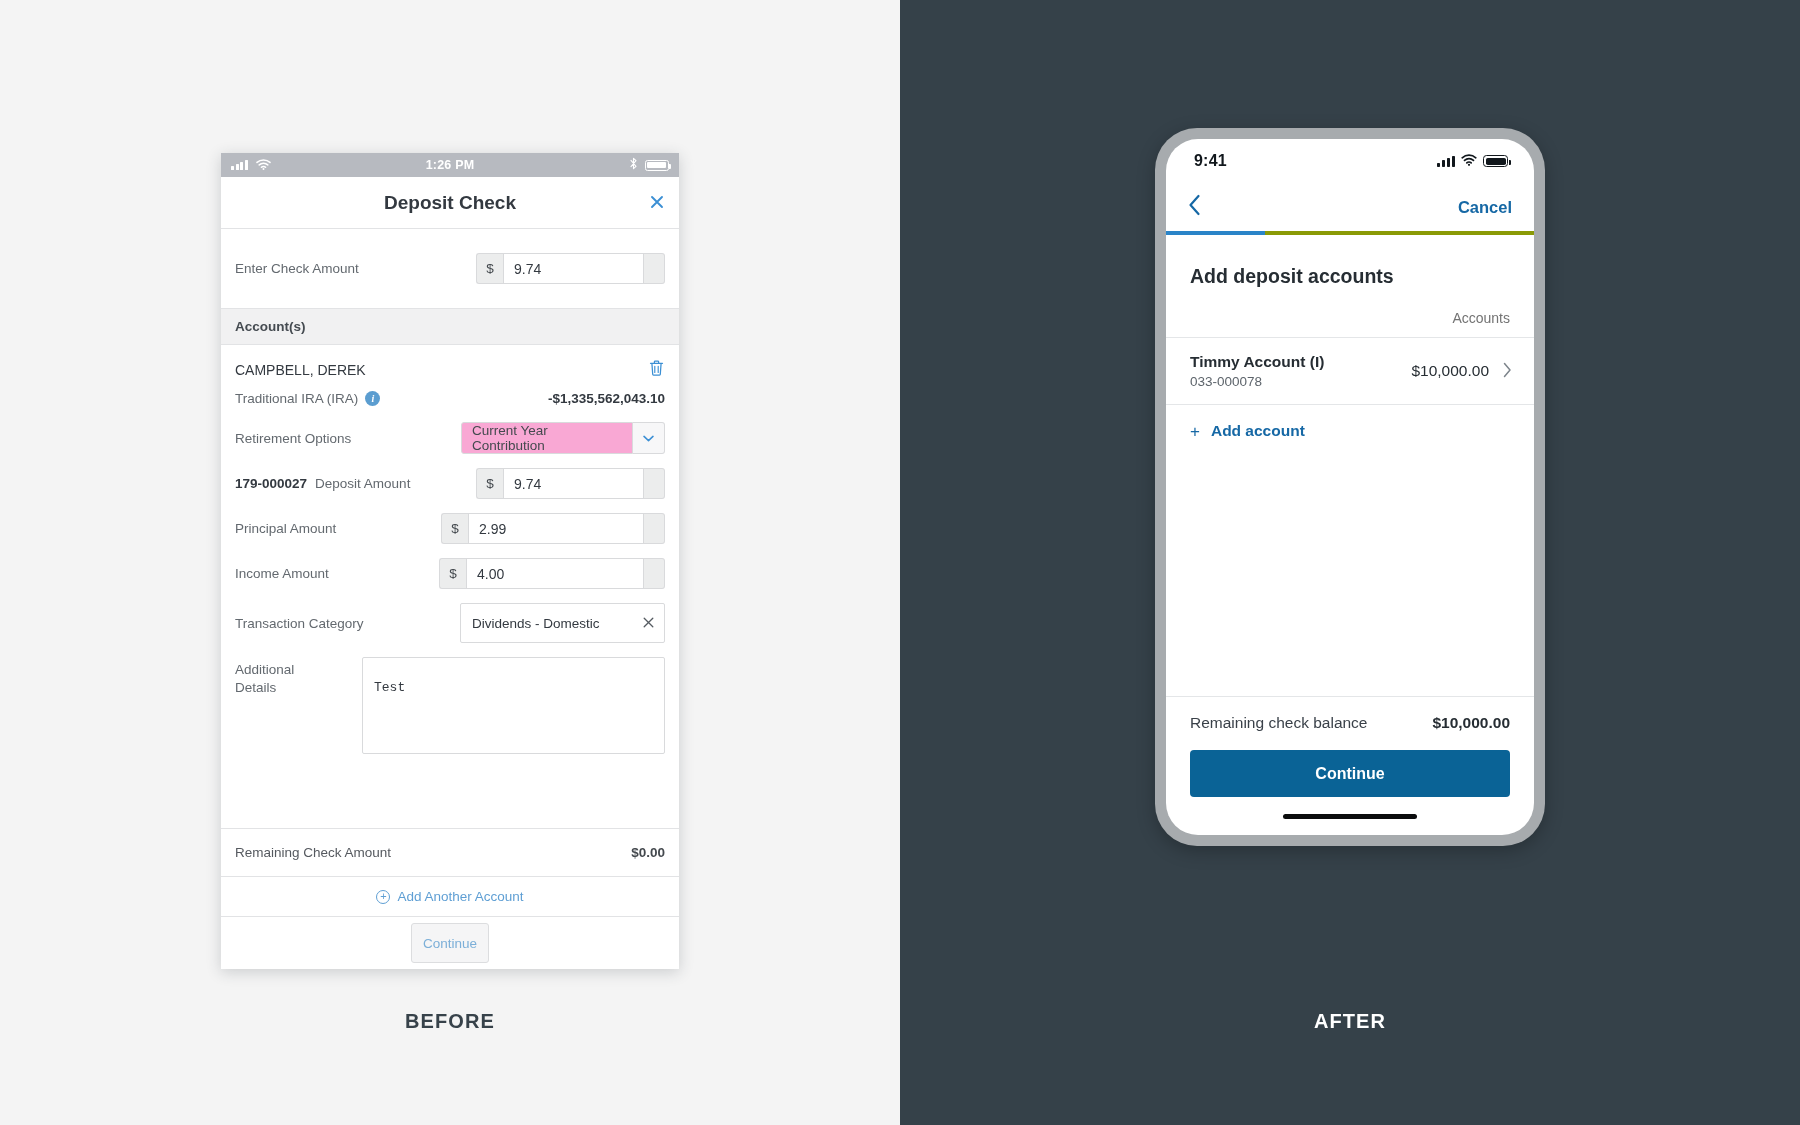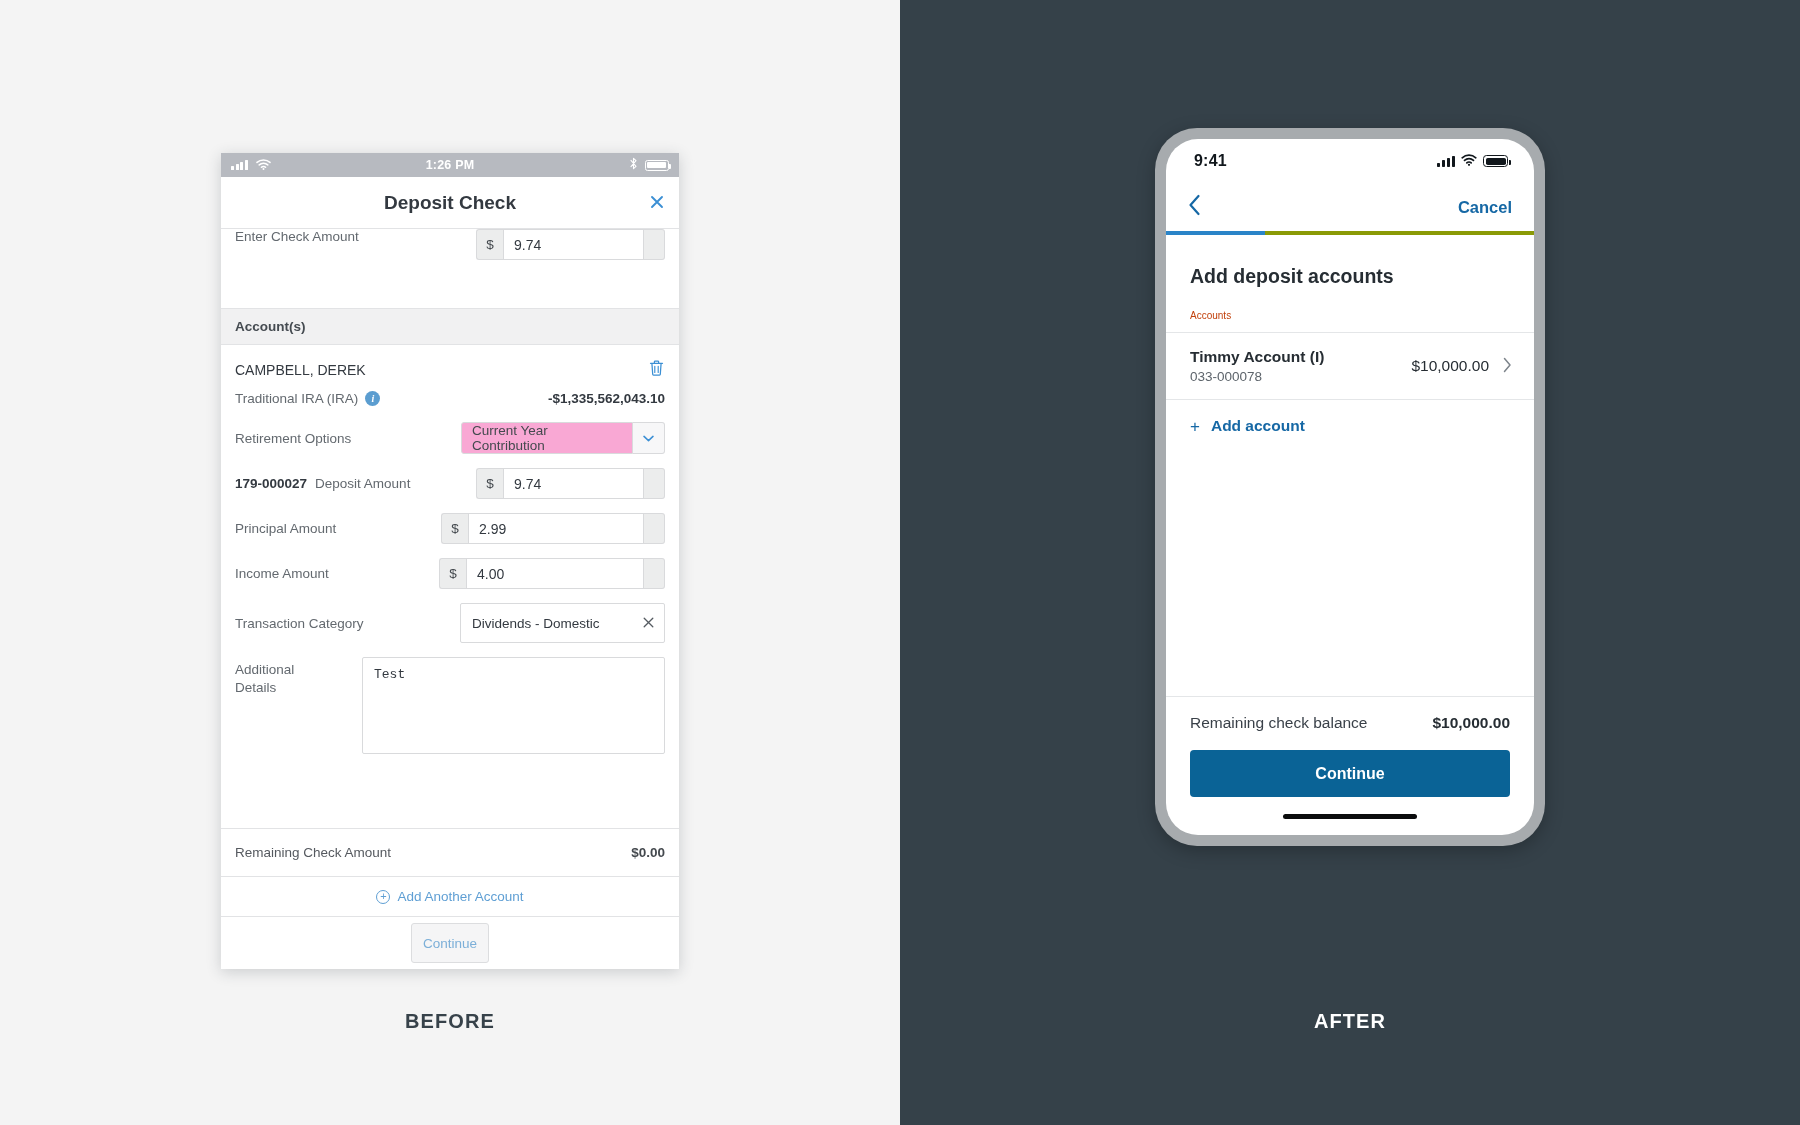--- a/index.html
+++ b/index.html
@@ -102,21 +102,21 @@
   }
   .b-title { font-size: 19px; font-weight: bold; color: #333940; }
   .b-close {
     position: absolute; right: 14px; top: 50%; transform: translateY(-50%);
     color: #3b8fd4; font-size: 20px; line-height: 1; cursor: pointer;
   }
 
   
   .b-checkamount {
     height: 80px;
-    display: flex; align-items: flex-start;
+    display: flex; align-items: center;
     padding: 0 14px;
     border-bottom: 1px solid #e2e3e5;
     flex: none;
   }
   .b-label { color: #63696f; font-size: 13.5px; }
   .b-checkamount .b-label { flex: 1; }
 
   .money-group { display: flex; align-items: stretch; }
   .money-prefix {
     width: 27px;
@@ -204,21 +204,21 @@
   }
   .tc-clear { margin-left: auto; color: #555b61; font-size: 15px; cursor: pointer; line-height: 1; }
 
   
   .b-row-details { align-items: flex-start; }
   .details-label { color: #63696f; font-size: 13.5px; width: 70px; line-height: 1.35; padding-top: 4px; }
   .details-box {
     margin-left: auto;
     width: 303px; height: 97px;
     background: #ffffff; border: 1px solid #d9dadc; border-radius: 2px;
-    padding: 9px 11px;
+    padding: 22px 11px;
     font-family: "Liberation Mono", monospace;
     font-size: 13px; color: #333940;
   }
 
   
   .b-remaining {
     height: 48px; flex: none;
     border-top: 1px solid #e2e3e5;
     display: flex; align-items: center; padding: 0 14px;
     font-size: 13.5px; color: #55595f;
@@ -307,22 +307,23 @@
   .a-progress .seg1 { height: 100%; }
   .a-progress .seg2 { height: 100%; flex: 1; }
 
   .a-content { flex: 1; display: flex; flex-direction: column; overflow: hidden; }
 
   .a-pagetitle {
     font-size: 19.5px; font-weight: bold; color: #262d33;
     padding: 30px 24px 0 24px;
   }
   .a-listlabel {
-    font-size: 10px; color: #c2410c;
+    font-size: 14px; color: #737373;
     padding: 22px 24px 11px 24px;
+    text-align: right;
   }
 
   .a-acctrow {
     display: flex; align-items: center;
     padding: 15px 22px 15px 24px;
     border-top: 1px solid #e4e6e8;
     border-bottom: 1px solid #e4e6e8;
     cursor: pointer;
   }
   .a-acct-left { display: flex; flex-direction: column; gap: 3px; }

